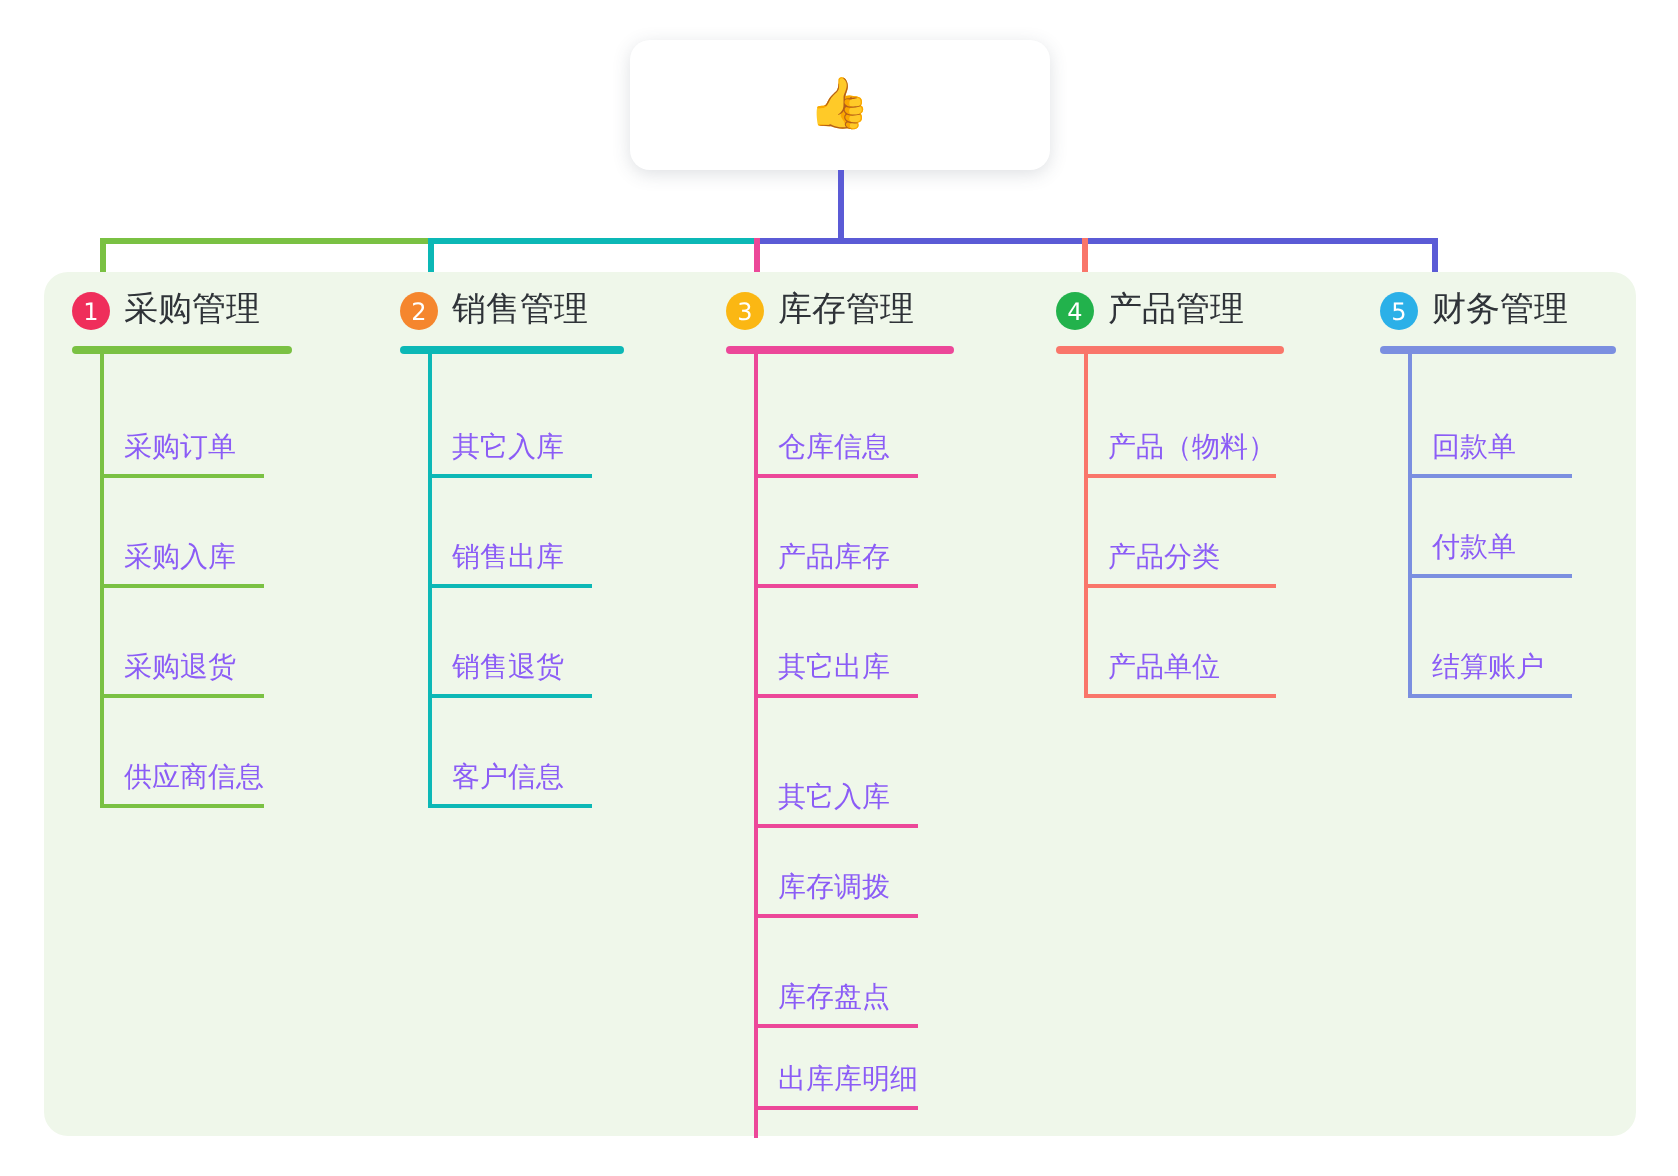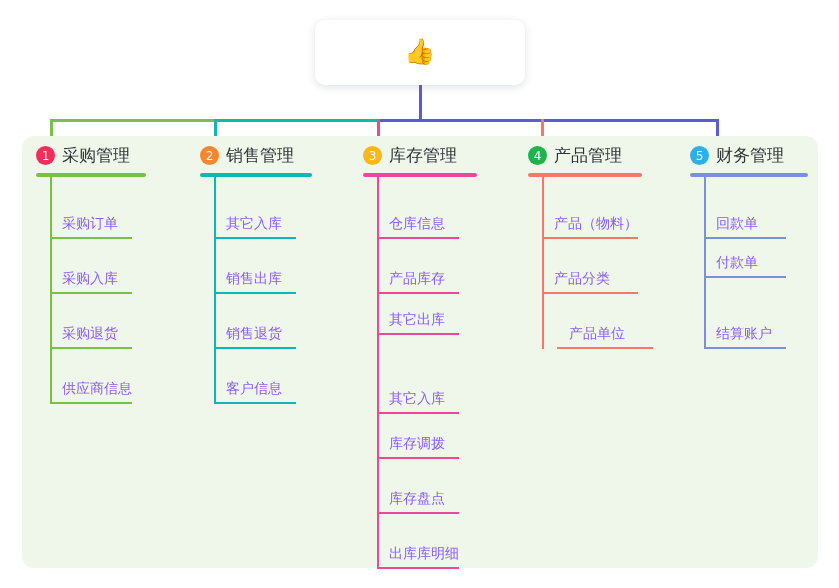--- a/index.html
+++ b/index.html
@@ -174,73 +174,73 @@
           <div class="head-rule" style="width: 114px; background: rgb(236, 72, 153);"></div>
           <div class="stem" style="background: rgb(236, 72, 153); height: 392px;"></div>
           <div class="item" style="top: 48px; width: 82px; height: 55px;">
             <span class="item-label">仓库信息</span>
             <div class="item-rule" style="width: 82px; background: rgb(236, 72, 153);"></div>
           </div>
           <div class="item" style="top: 103px; width: 82px; height: 55px;">
             <span class="item-label">产品库存</span>
             <div class="item-rule" style="width: 82px; background: rgb(236, 72, 153);"></div>
           </div>
-          <div class="item" style="top: 158px; width: 82px; height: 41px;">
+          <div class="item" style="top: 158px; width: 82px; height: 55px;">
             <span class="item-label">其它出库</span>
             <div class="item-rule" style="width: 82px; background: rgb(236, 72, 153);"></div>
           </div>
           <div class="item" style="top: 213px; width: 82px; height: 65px;">
             <span class="item-label">其它入库</span>
             <div class="item-rule" style="width: 82px; background: rgb(236, 72, 153);"></div>
           </div>
           <div class="item" style="top: 268px; width: 82px; height: 55px;">
             <span class="item-label">库存调拨</span>
             <div class="item-rule" style="width: 82px; background: rgb(236, 72, 153);"></div>
           </div>
           <div class="item" style="top: 323px; width: 82px; height: 55px;">
             <span class="item-label">库存盘点</span>
             <div class="item-rule" style="width: 82px; background: rgb(236, 72, 153);"></div>
           </div>
-          <div class="item" style="top: 378px; width: 82px; height: 55px;">
+          <div class="item" style="top: 378px; width: 82px; height: 41px;">
             <span class="item-label">出库库明细</span>
             <div class="item-rule" style="width: 82px; background: rgb(236, 72, 153);"></div>
           </div>
         </div>
         <div class="col" style="left: 506px; width: 160px;">
           <div class="col-head">
             <span class="badge" style="background: rgb(34, 178, 76);">4</span>
             <span class="col-title">产品管理</span>
           </div>
           <div class="head-rule" style="width: 114px; background: rgb(249, 118, 106);"></div>
           <div class="stem" style="background: rgb(249, 118, 106); height: 172px;"></div>
           <div class="item" style="top: 48px; width: 96px; height: 55px;">
             <span class="item-label">产品（物料）</span>
             <div class="item-rule" style="width: 96px; background: rgb(249, 118, 106);"></div>
           </div>
           <div class="item" style="top: 103px; width: 96px; height: 55px;">
             <span class="item-label">产品分类</span>
             <div class="item-rule" style="width: 96px; background: rgb(249, 118, 106);"></div>
           </div>
-          <div class="item" style="top: 158px; width: 96px; height: 55px; margin-left: 15px;">
+          <div class="item" style="top: 158px; width: 96px; height: 55px;">
             <span class="item-label">产品单位</span>
             <div class="item-rule" style="width: 96px; background: rgb(249, 118, 106);"></div>
           </div>
         </div>
         <div class="col" style="left: 668px; width: 160px;">
           <div class="col-head">
             <span class="badge" style="background: rgb(43, 176, 232);">5</span>
             <span class="col-title">财务管理</span>
           </div>
           <div class="head-rule" style="width: 118px; background: rgb(123, 143, 224);"></div>
           <div class="stem" style="background: rgb(123, 143, 224); height: 172px;"></div>
           <div class="item" style="top: 48px; width: 82px; height: 55px;">
             <span class="item-label">回款单</span>
             <div class="item-rule" style="width: 82px; background: rgb(123, 143, 224);"></div>
           </div>
-          <div class="item" style="top: 103px; width: 82px; height: 39px;">
+          <div class="item" style="top: 103px; width: 82px; height: 50px;">
             <span class="item-label">付款单</span>
             <div class="item-rule" style="width: 82px; background: rgb(123, 143, 224);"></div>
           </div>
           <div class="item" style="top: 158px; width: 82px; height: 55px;">
             <span class="item-label">结算账户</span>
             <div class="item-rule" style="width: 82px; background: rgb(123, 143, 224);"></div>
           </div>
         </div>
       </div>
   </div>

